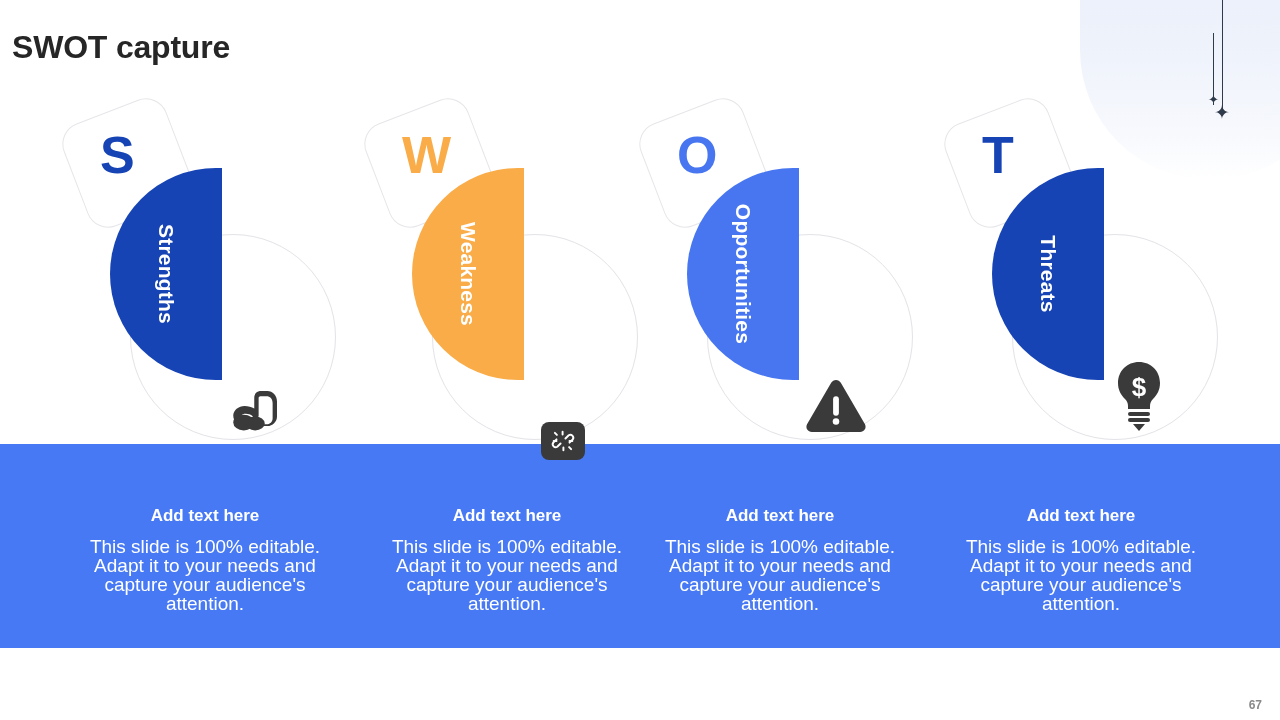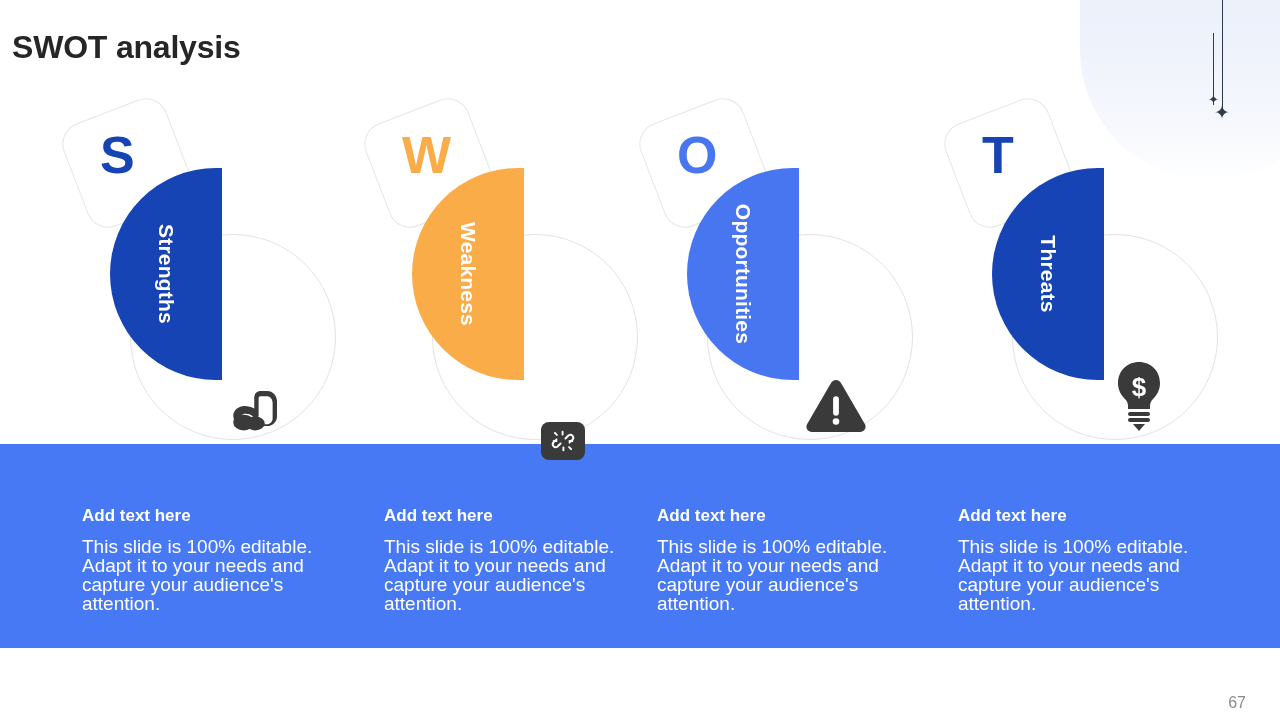--- a/index.html
+++ b/index.html
@@ -155,57 +155,58 @@
     left: 0;
     top: 444px;
     width: 1280px;
     height: 204px;
     background: #4779f5;
   }
   .band-col {
     position: absolute;
     top: 62px;
     width: 246px;
-    text-align: left;
+    text-align: center;
     color: #ffffff;
   }
   .band-col-0 { left: 82px;  }
   .band-col-1 { left: 384px; }
   .band-col-2 { left: 657px; }
   .band-col-3 { left: 958px; }
   .band-heading {
     font-size: 17px;
     font-weight: bold;
     margin-bottom: 11px;
   }
   .band-body {
     font-size: 19px;
     line-height: 19px;
     font-weight: normal;
   }
 
   
   .page-number {
     position: absolute;
-    right: 34px;
+    right: 18px;
     bottom: 8px;
-    font-size: 16px;
+    font-size: 12px;
     color: #8a8a8a;
+    font-weight: bold;
   }
 </style>
 </head>
 <body>
 
 <div class="deco-blob"></div>
 <div class="deco-line deco-line-a"></div>
 <div class="deco-line deco-line-b"></div>
 <div class="sparkle sparkle-small">✦</div>
 <div class="sparkle sparkle-big">✦</div>
 
-<div class="page-title">SWOT analysis</div>
+<div class="page-title">SWOT capture</div>
 
 <div class="swot-row">
 
   <div class="swot-item swot-item-0">
     <div class="letter-badge"></div>
     <div class="letter-badge-text" style="color:#1744b4;">S</div>
     <div class="outline-circle"></div>
     <div class="half-disc-inner" style="background:#1744b4;"></div>
     <div class="vertical-label">Strengths</div>
     <div class="icon-wrap icon-plain" style="left:167px; top:281px;">

